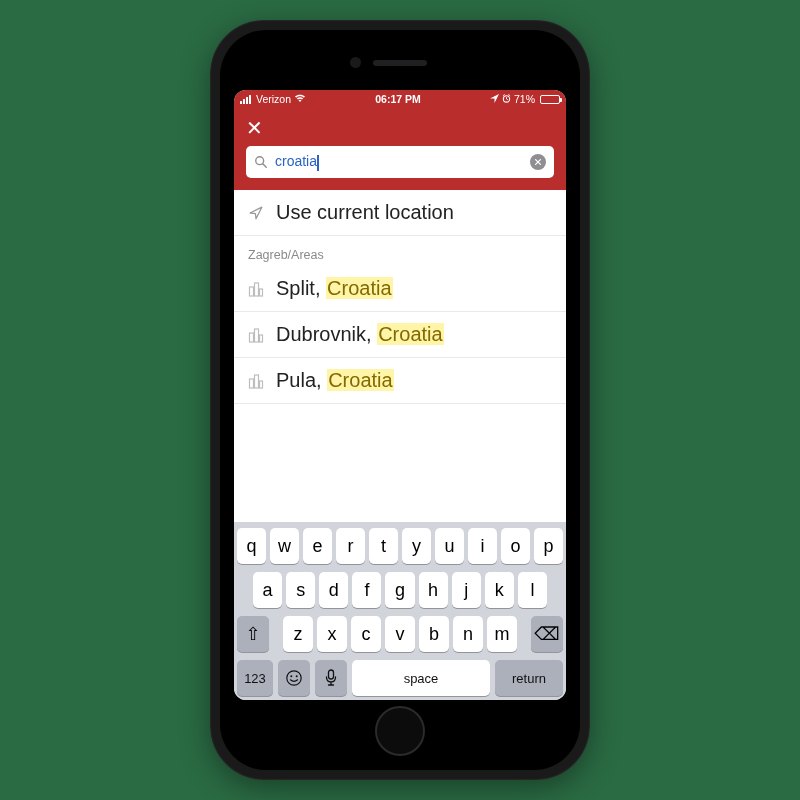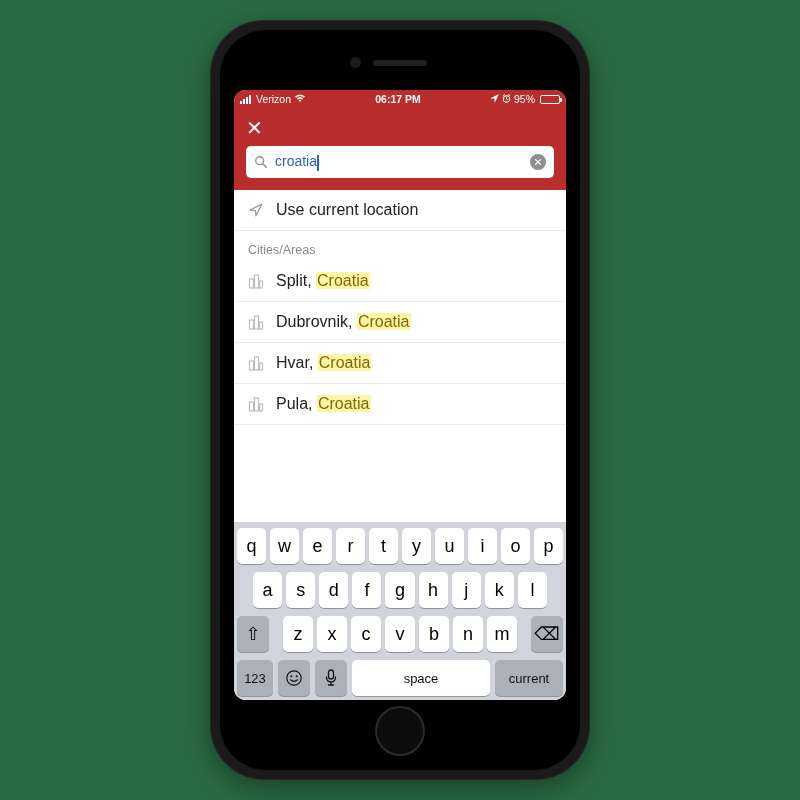--- a/index.html
+++ b/index.html
@@ -127,21 +127,21 @@
     display:flex; align-items:center; justify-content:center; color:#fff; flex-shrink:0; cursor:pointer;
   }
   .clear-btn svg { width:8px; height:8px; }
   .content { flex:1; overflow: hidden; background:#fff; }
   .row {
     display: flex;
     align-items: center;
     padding: 11px 14px;
     border-bottom: 1px solid #e9e9e9;
     gap: 12px;
-    font-size: 16px;
+    font-size: 20px;
     color: #222;
     cursor: pointer;
   }
   .row .row-icon { width:16px; display:flex; justify-content:center; color:#9b9b9b; flex-shrink:0;}
   .section-header {
     padding: 12px 14px 4px 14px;
     font-size: 12.5px;
     color: #8a8a8a;
   }
   .city-icon {
@@ -221,21 +221,21 @@
             <svg width="9" height="9" viewBox="0 0 10 10">
                 <path d="M0 5 L10 0 L5 10 L5 5 Z" fill="#fff"></path>
               </svg>
           </span>
           <span>
             <svg width="9" height="9" viewBox="0 0 10 10">
                 <circle cx="5" cy="5.5" r="3.5" fill="none" stroke="#fff" stroke-width="1.2"></circle>
                 <path d="M1 2 L3 0.5 M9 2 L7 0.5 M5 3.5 L5 5.5 L6.5 6.5" stroke="#fff" stroke-width="1" fill="none"></path>
               </svg>
           </span>
-          <span>95%</span>
+          <span>71%</span>
           <span class="battery"><span class="battery-fill"></span></span>
         </div>
       </div>
 
       <div class="header">
         <span class="close-x">✕</span>
         <div class="search-box">
           <svg class="search-icon-svg" viewBox="0 0 16 16">
               <circle cx="6.5" cy="6.5" r="4.5" fill="none" stroke="#8e8e93" stroke-width="1.6"></circle>
               <line x1="10" y1="10" x2="14" y2="14" stroke="#8e8e93" stroke-width="1.6" stroke-linecap="round"></line>
@@ -251,21 +251,21 @@
 
       <div class="content">
         <div class="row">
           <span class="row-icon">
             <svg width="14" height="14" viewBox="0 0 12 12">
                 <path d="M1 6 L11 1 L6 11 L5.5 6.5 Z" fill="none" stroke="#9b9b9b" stroke-width="1.1" stroke-linejoin="round"></path>
               </svg>
           </span>
           <span>Use current location</span>
         </div>
-        <div class="section-header">Cities/Areas</div>
+        <div class="section-header">Zagreb/Areas</div>
         <div id="results-container">
             <div class="row">
               <span class="row-icon">
                 <svg class="city-icon" viewBox="0 0 16 16">
                   <rect x="1.5" y="6" width="4" height="9" fill="none" stroke="#bdbdbd" stroke-width="1.2"></rect>
                   <rect x="6.5" y="2" width="4" height="13" fill="none" stroke="#bdbdbd" stroke-width="1.2"></rect>
                   <rect x="11.5" y="8" width="3" height="7" fill="none" stroke="#bdbdbd" stroke-width="1.2"></rect>
                 </svg>
               </span>
               <span>Split, <span class="highlight">Croatia</span></span>
@@ -281,30 +281,20 @@
               <span>Dubrovnik, <span class="highlight">Croatia</span></span>
             </div>
             <div class="row">
               <span class="row-icon">
                 <svg class="city-icon" viewBox="0 0 16 16">
                   <rect x="1.5" y="6" width="4" height="9" fill="none" stroke="#bdbdbd" stroke-width="1.2"></rect>
                   <rect x="6.5" y="2" width="4" height="13" fill="none" stroke="#bdbdbd" stroke-width="1.2"></rect>
                   <rect x="11.5" y="8" width="3" height="7" fill="none" stroke="#bdbdbd" stroke-width="1.2"></rect>
                 </svg>
               </span>
-              <span>Hvar, <span class="highlight">Croatia</span></span>
-            </div>
-            <div class="row">
-              <span class="row-icon">
-                <svg class="city-icon" viewBox="0 0 16 16">
-                  <rect x="1.5" y="6" width="4" height="9" fill="none" stroke="#bdbdbd" stroke-width="1.2"></rect>
-                  <rect x="6.5" y="2" width="4" height="13" fill="none" stroke="#bdbdbd" stroke-width="1.2"></rect>
-                  <rect x="11.5" y="8" width="3" height="7" fill="none" stroke="#bdbdbd" stroke-width="1.2"></rect>
-                </svg>
-              </span>
               <span>Pula, <span class="highlight">Croatia</span></span>
             </div>
           </div>
       </div>
 
       <div class="keyboard">
         <div class="kb-row" id="kb-row1">
             <div class="key">q</div>
             <div class="key">w</div>
             <div class="key">e</div>
@@ -352,19 +342,19 @@
                 <path d="M6 12 Q10 15.5 14 12" fill="none" stroke="#111" stroke-width="1.3" stroke-linecap="round"></path>
               </svg>
           </div>
           <div class="bkey mic">
             <svg width="14" height="18" viewBox="0 0 14 18">
                 <rect x="4.5" y="1" width="5" height="9" rx="2.5" fill="none" stroke="#111" stroke-width="1.3"></rect>
                 <path d="M2.5 8 Q2.5 13 7 13 Q11.5 13 11.5 8 M7 13 L7 16 M4.5 16 L9.5 16" fill="none" stroke="#111" stroke-width="1.3" stroke-linecap="round"></path>
               </svg>
           </div>
           <div class="bkey space">space</div>
-          <div class="bkey return">current</div>
+          <div class="bkey return">return</div>
         </div>
       </div>
 
     </div>
   </div>
 </div>
 
 </body></html>

